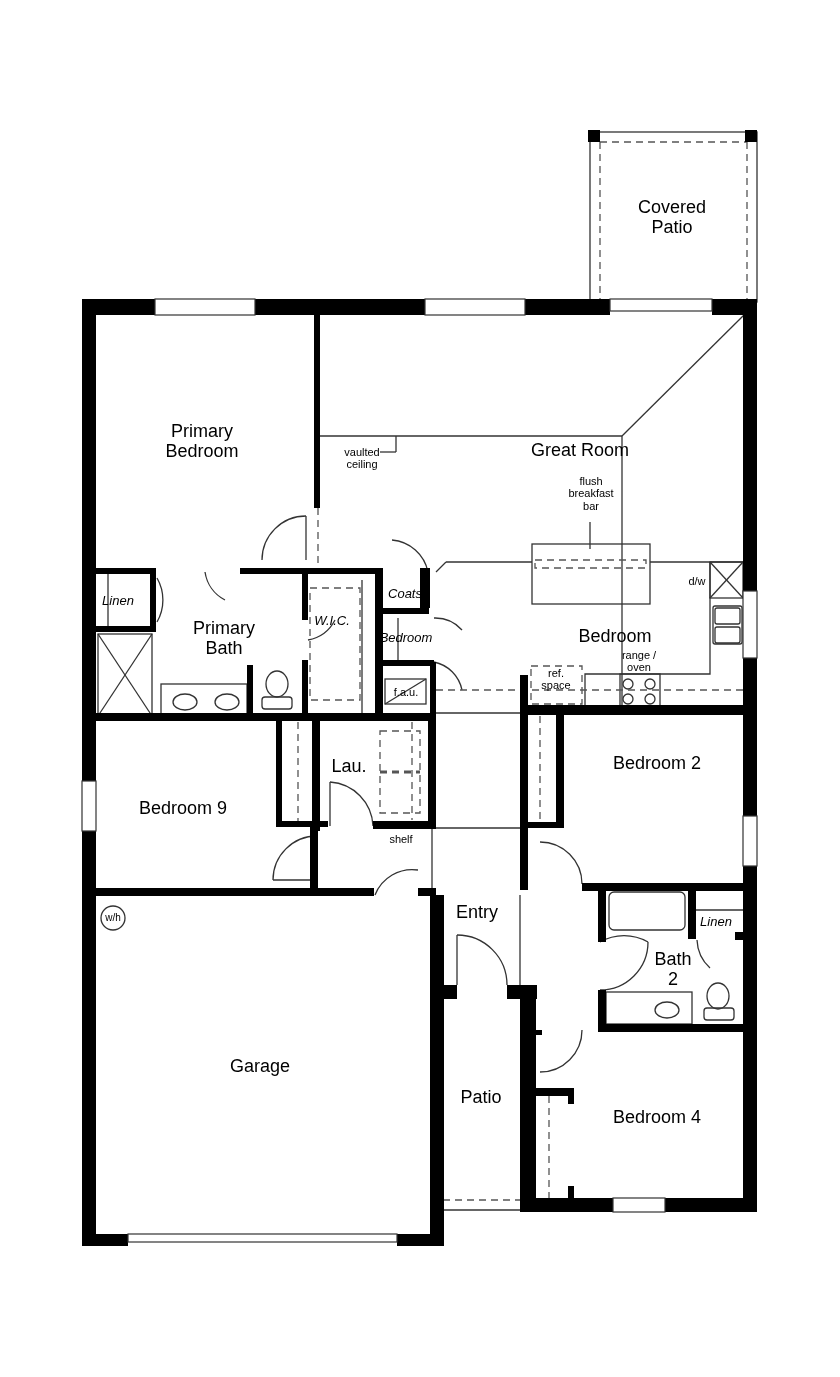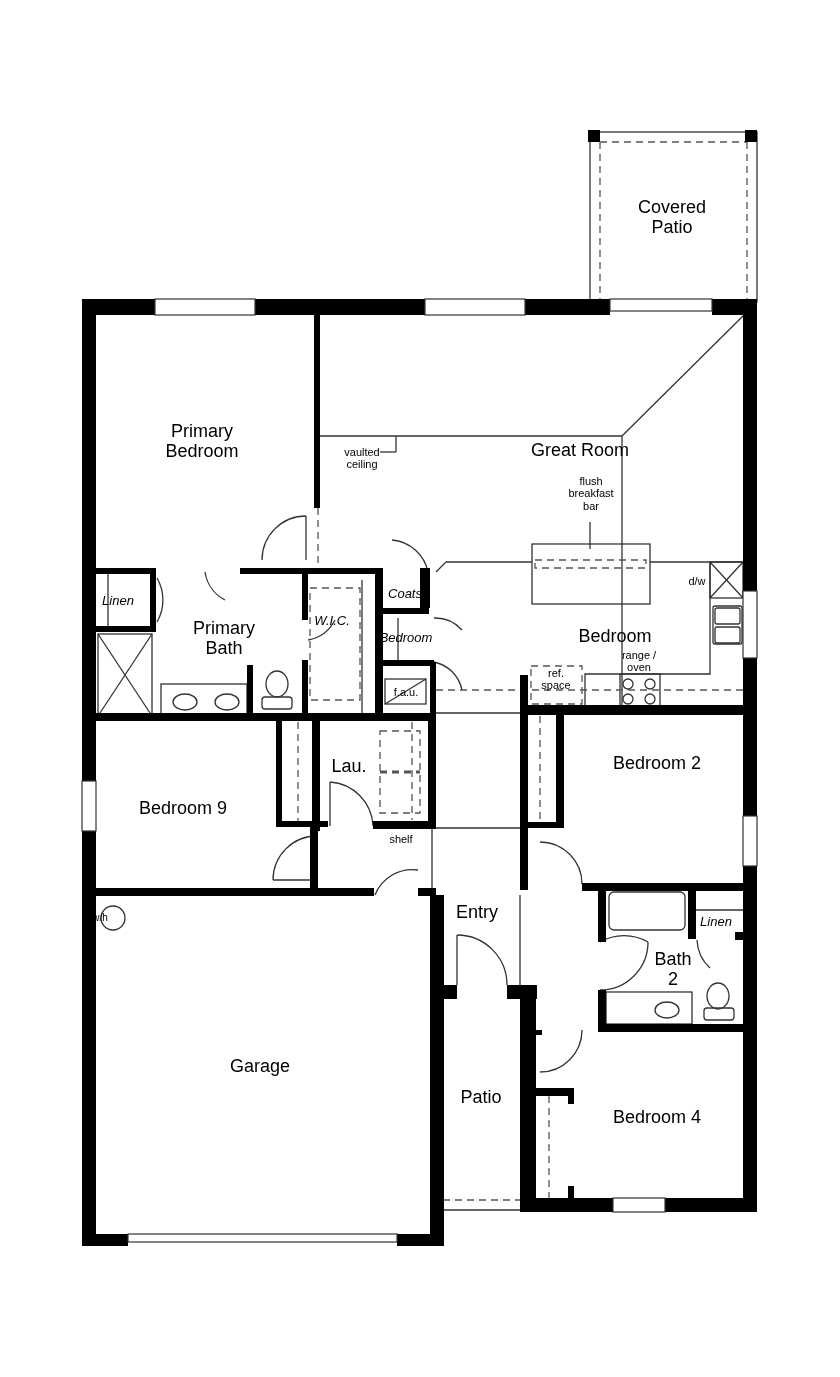--- a/index.html
+++ b/index.html
@@ -210,13 +210,13 @@
 <div class="lbl room" style="left:481px;top:1097px;">Patio</div>
 <div class="lbl room" style="left:657px;top:1117px;">Bedroom 4</div>
 
 <div class="lbl tiny" style="left:362px;top:458px;">vaulted<br>ceiling</div>
 <div class="lbl tiny" style="left:591px;top:493px;">flush<br>breakfast<br>bar</div>
 <div class="lbl tiny" style="left:697px;top:581px;">d/w</div>
 <div class="lbl tiny" style="left:639px;top:661px;">range /<br>oven</div>
 <div class="lbl tiny" style="left:556px;top:679px;">ref.<br>space</div>
 <div class="lbl tiny" style="left:406px;top:692px;">f.a.u.</div>
 <div class="lbl tiny" style="left:401px;top:839px;">shelf</div>
-<div class="lbl xtiny" style="left:100px;top:918px;">w/h</div>
+<div class="lbl xtiny" style="left:113px;top:918px;">w/h</div>
 
 </body></html>

